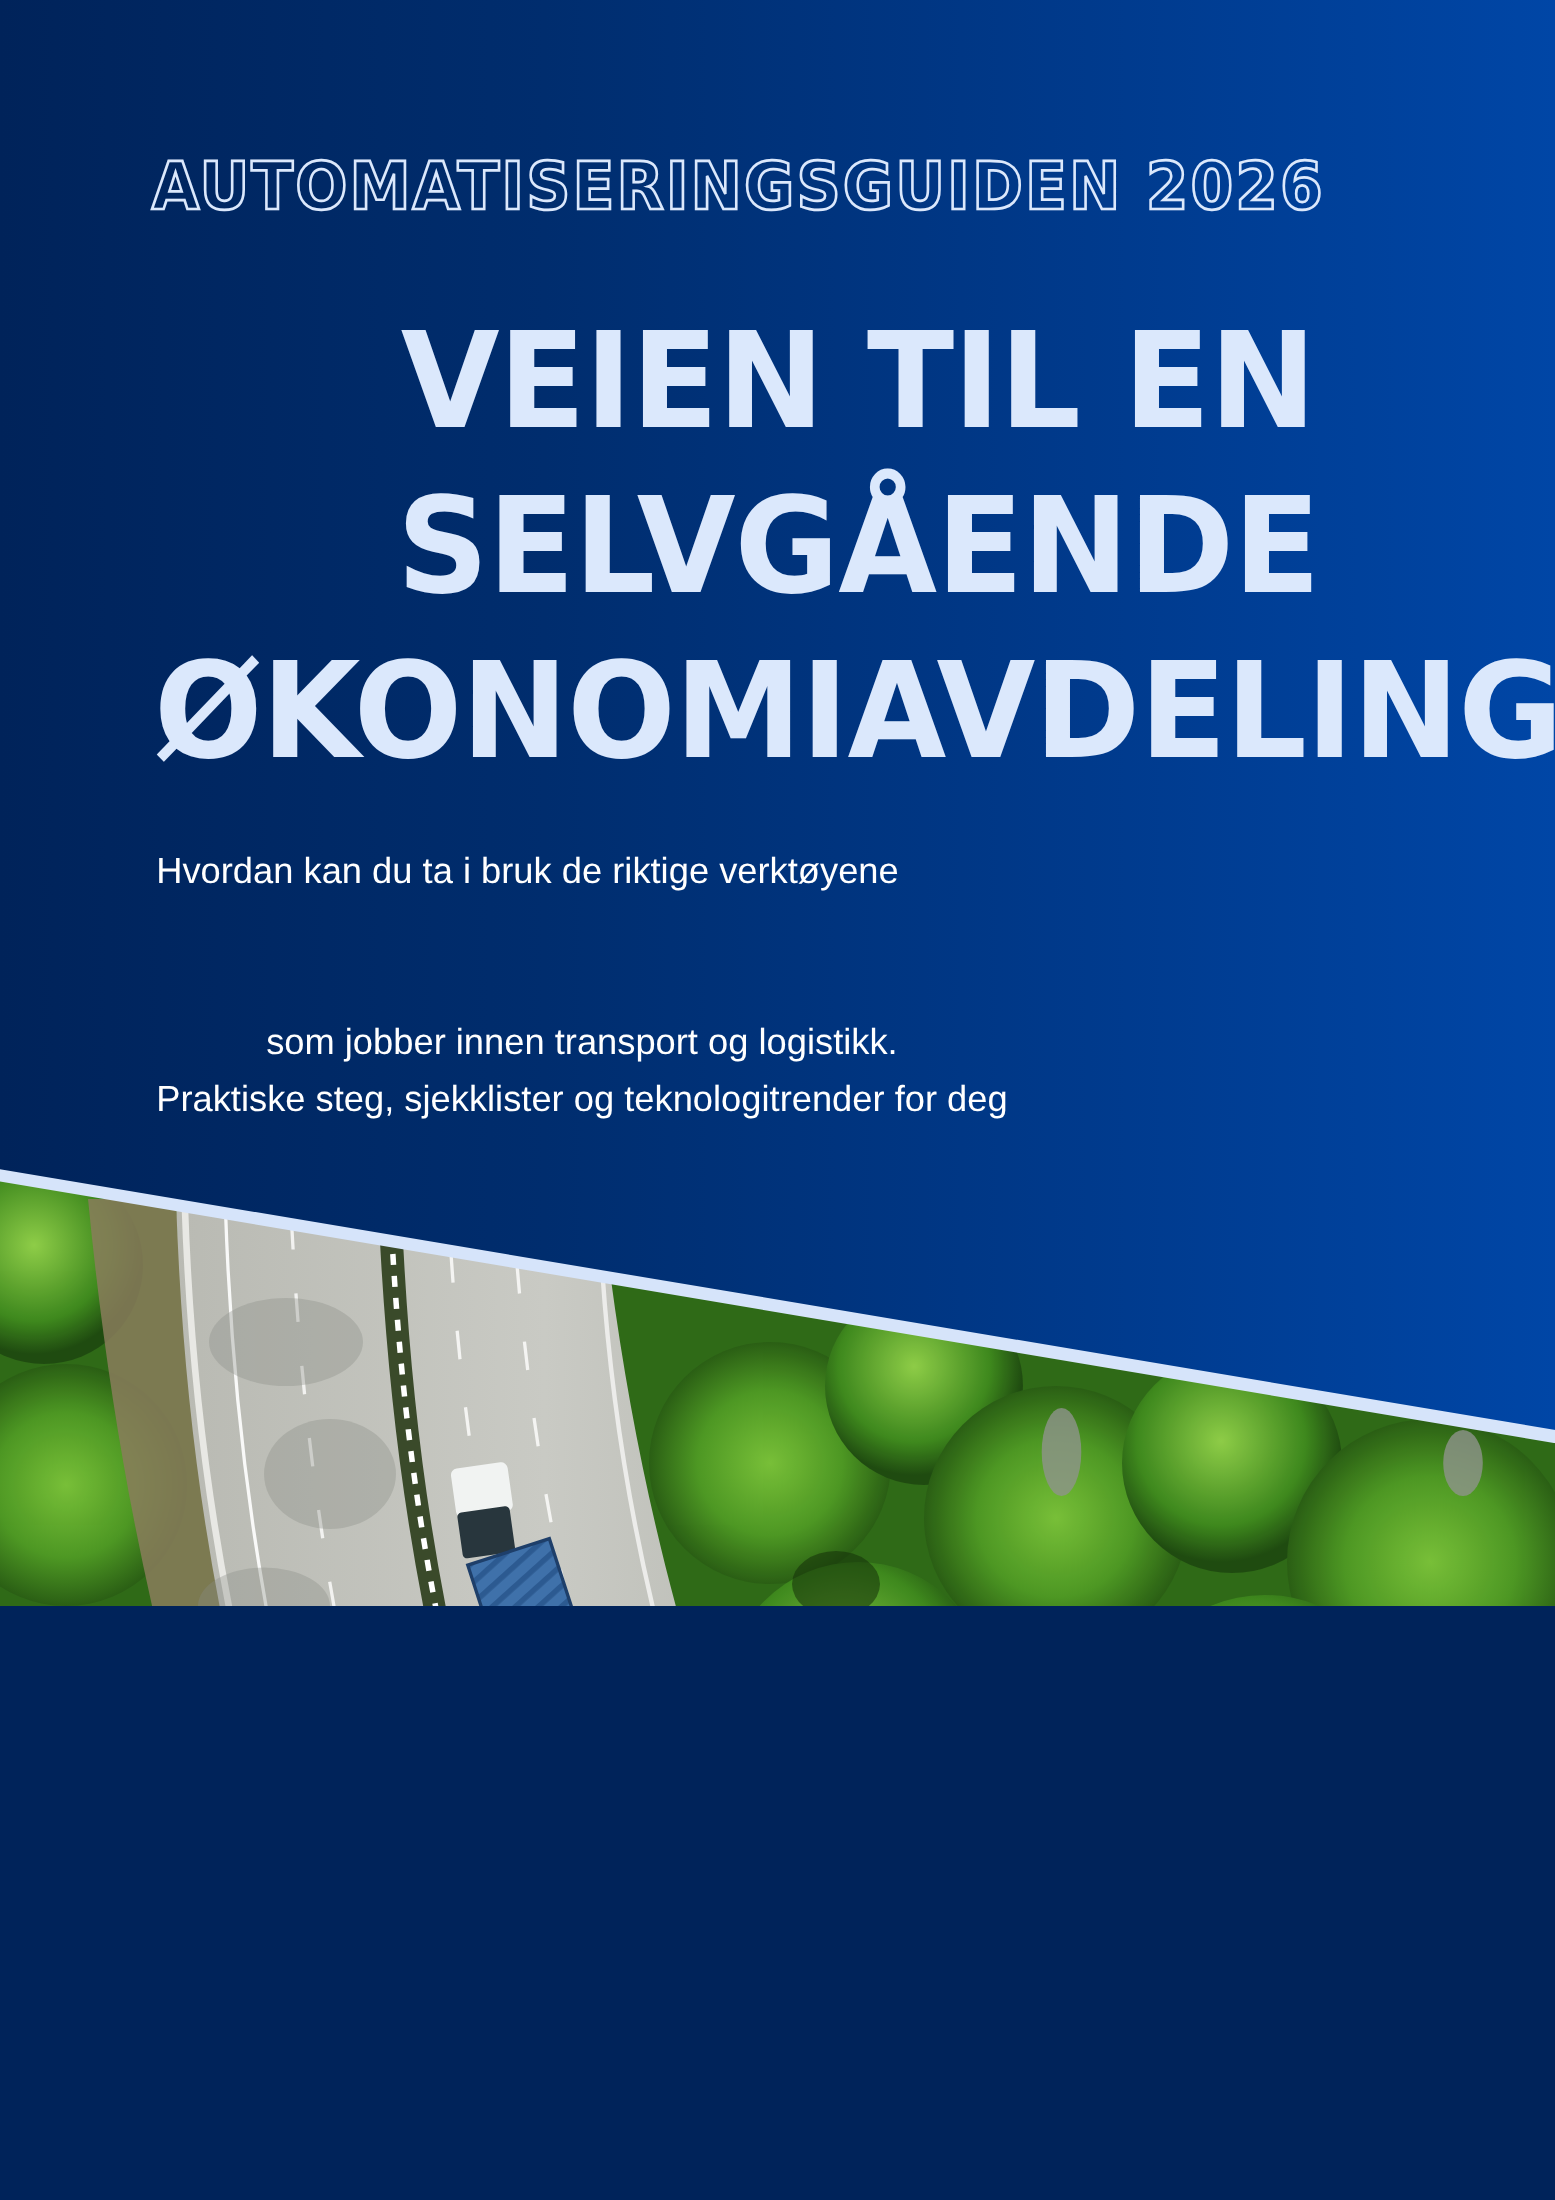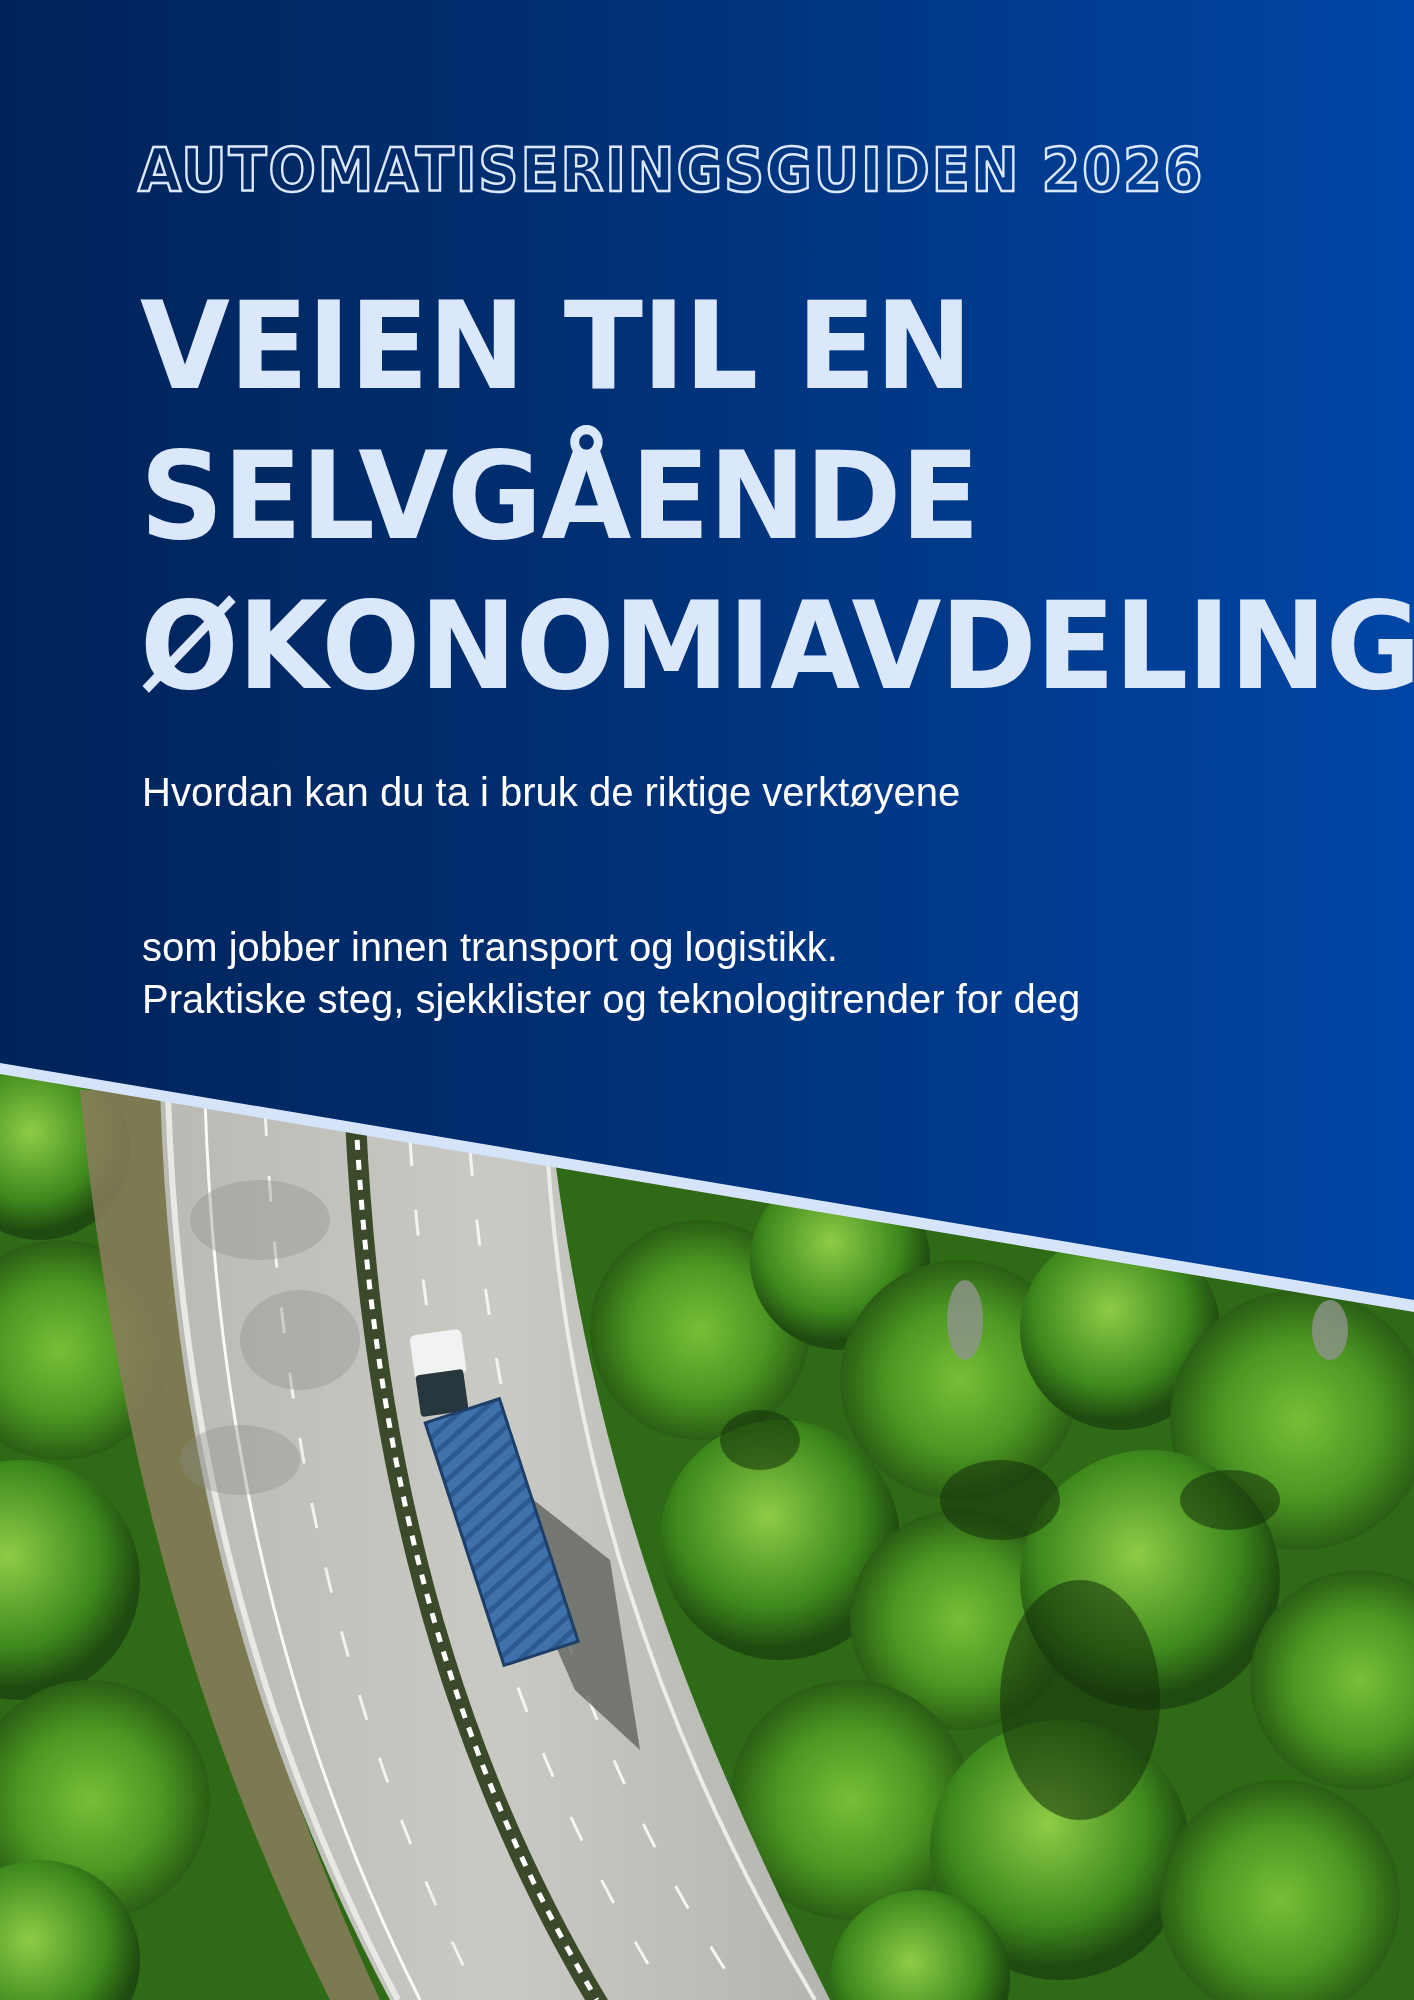--- a/index.html
+++ b/index.html
@@ -1,17 +1,17 @@
 <!DOCTYPE html>
 <html><head>
   <meta charset="utf-8">
   <style>
     html, body { margin:0; padding:0; }
     body { width:1414px; height:2000px; overflow:hidden; position:relative; background:#00235a; font-family:"Liberation Sans", "DejaVu Sans", sans-serif; }
-    .cover { position:absolute; inset:0; width:1414px; height:2000px; overflow:hidden; }
+    .cover { position:absolute; inset:0; width:1414px; height:1460px; overflow:hidden;text-align:center; }
 
     
     .photo { position:absolute; left:0; top:0; width:1414px; height:2000px; }
     .photo svg { display:block; width:1414px; height:2000px; }
 
     
     .divider-band { position:absolute; left:0; top:0; width:1414px; height:2000px;
       background:#d6e4fa;
       clip-path: polygon(0 0, 1414px 0, 1414px 1312px, 0 1074px); }
     .panel { position:absolute; left:0; top:0; width:1414px; height:2000px;
@@ -23,21 +23,21 @@
       color:transparent; -webkit-text-stroke:2.5px #dbe8fc; white-space:nowrap; line-height:1;
       transform-origin:left top; transform:scaleX(0.93); }
 
     .title { position:absolute; left:140px; top:272px; margin:0;
       font-family:"DejaVu Sans", sans-serif; font-weight:bold; font-size:121px; line-height:150px;
       color:#dbe8fc; letter-spacing:-1px; white-space:nowrap;
       transform-origin:left top; transform:scaleX(0.96); }
     .title .line { display:block; }
 
     .subtitle { position:absolute; left:142px; margin:0; color:#ffffff;
-      font-family:"Liberation Sans", sans-serif; font-size:40px; line-height:52px; font-weight:normal; }
+      font-family:"Liberation Sans", sans-serif; font-size:33px; line-height:52px; font-weight:normal; }
     .sub1 { top:766px; }
     .sub2 { top:921px; }
     .subtitle .line { display:block; white-space:nowrap; }
   </style>
 </head>
 <body>
 
 <div class="cover">
 
   <div class="photo">

